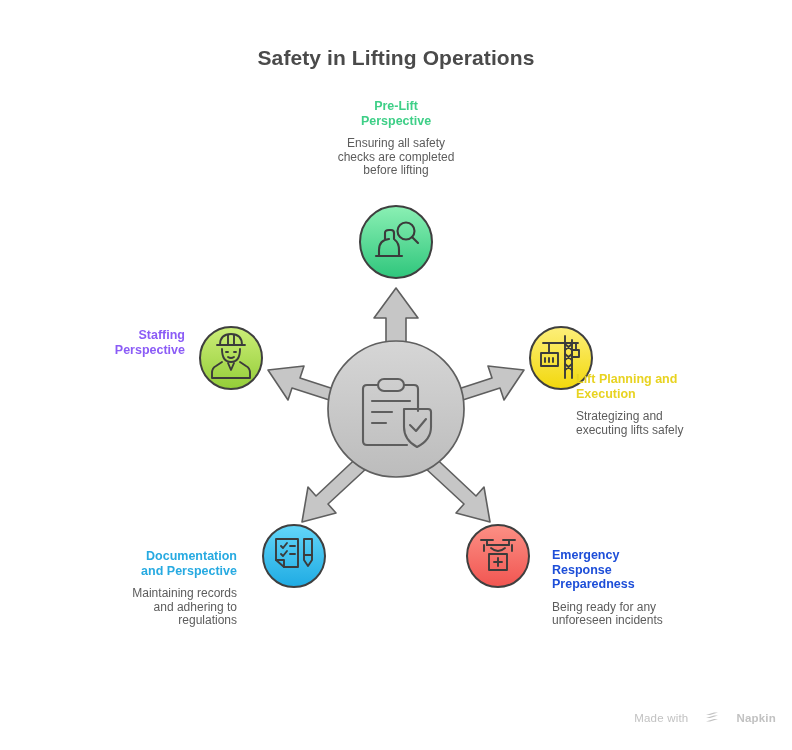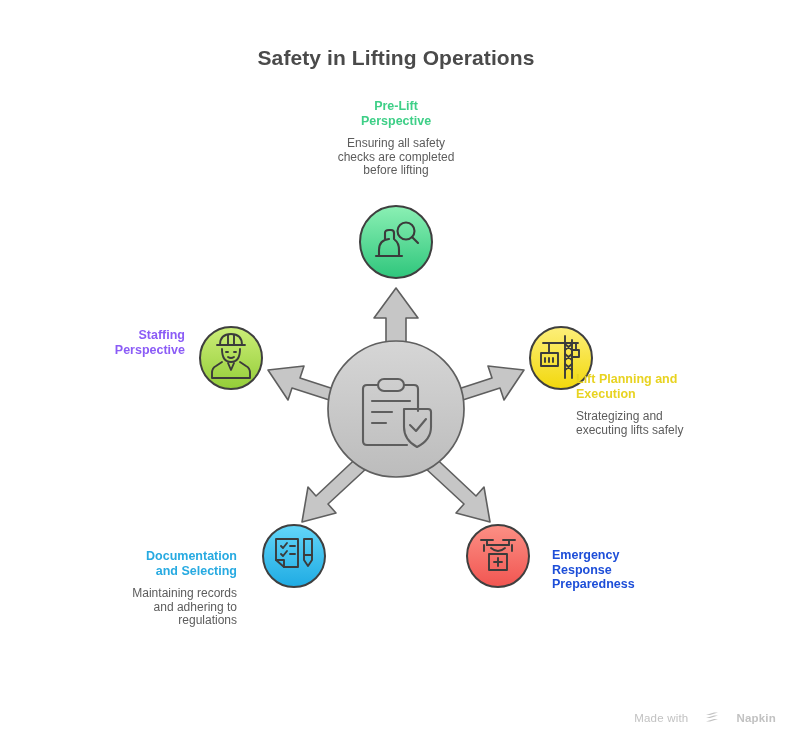--- a/index.html
+++ b/index.html
@@ -241,34 +241,38 @@
     </div>
     <div class="node-desc">
       <span>Strategizing and</span><br>
       <span>executing lifts safely</span>
     </div>
   </div>
 
   <div class="node-text txt-botleft">
     <div class="node-title" style="color:#27aae1">
       <span>Documentation</span><br>
-      <span>and Selecting</span>
+      <span>and Perspective</span>
     </div>
     <div class="node-desc">
       <span>Maintaining records</span><br>
       <span>and adhering to</span><br>
       <span>regulations</span>
     </div>
   </div>
 
   <div class="node-text txt-botright">
     <div class="node-title" style="color:#1d4ed8">
       <span>Emergency</span><br>
       <span>Response</span><br>
       <span>Preparedness</span>
+    </div>
+    <div class="node-desc">
+      <span>Being ready for any</span><br>
+      <span>unforeseen incidents</span>
     </div>
   </div>
 
   <div class="footer">
     <span>Made with</span>
     <svg class="napkin-mark" width="14" height="12" viewBox="0 0 14 12">
       <path d="M1 3 L9 0.5 L13 0.5 L5 3 Z" fill="#c2c2c2"></path>
       <path d="M1 6 L9 3.5 L13 3.5 L5 6 Z" fill="#c2c2c2"></path>
       <path d="M1 9.5 L9 7 L13 7 L5 9.5 Z" fill="#c2c2c2"></path>
     </svg>

